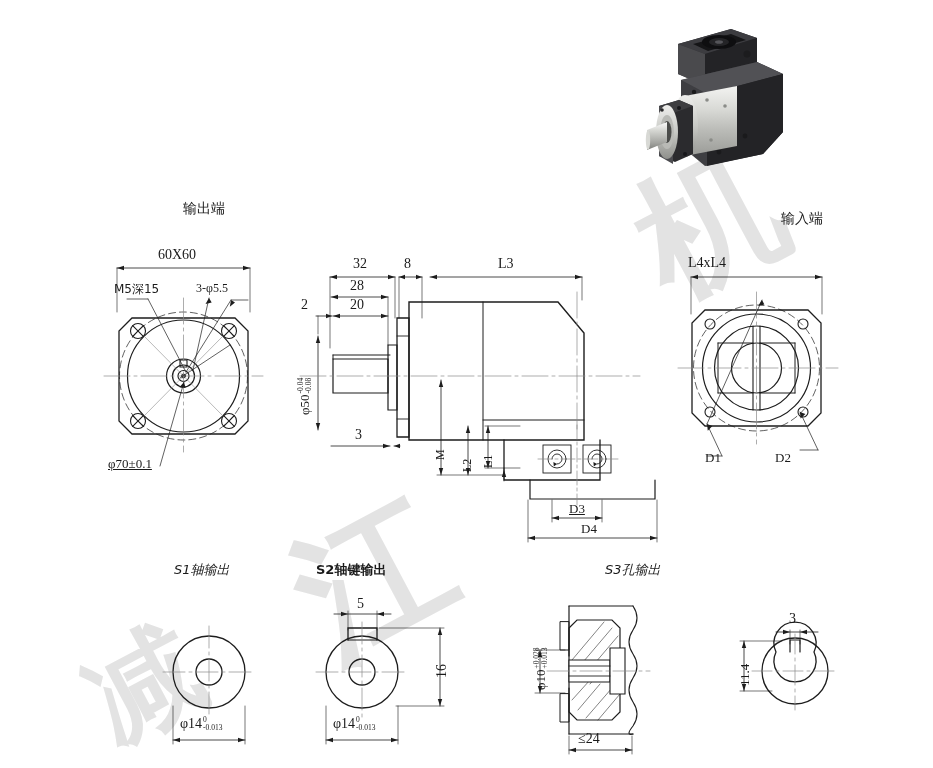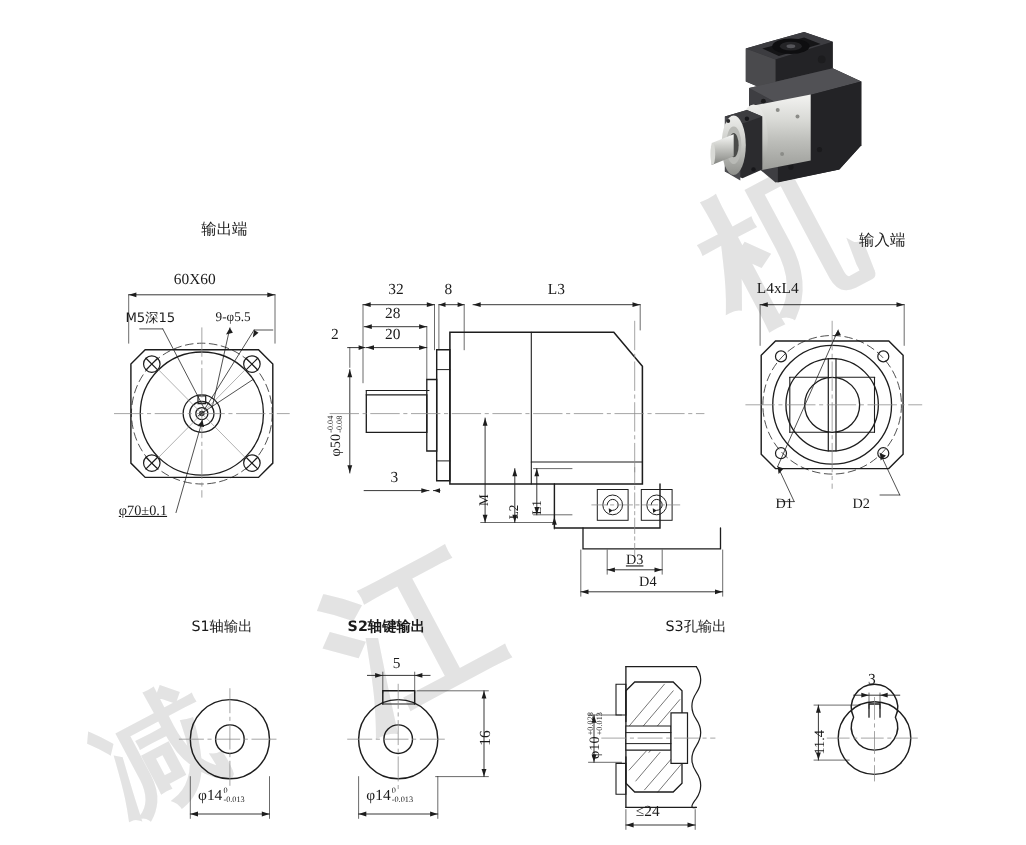--- a/index.html
+++ b/index.html
@@ -478,21 +478,21 @@
         <line x1="740" y1="641" x2="782" y2="641" stroke-width="0.6"></line>
         <line x1="740" y1="691" x2="772" y2="691" stroke-width="0.6"></line>
       </g>
 
     </g>
   </svg>
 
   <div class="lbl cn t14" style="left:160px;top:200px;margin-left:23px;">输出端</div>
   <div class="lbl t14" style="left:158px;top:247px;">60X60</div>
   <div class="lbl cn t12" style="left:114px;top:281px;">M5深15</div>
-  <div class="lbl t12" style="left:196px;top:281px;">9-φ5.5</div>
+  <div class="lbl t12" style="left:196px;top:281px;">3-φ5.5</div>
   <div class="lbl t13" style="left:108px;top:456px;text-decoration:underline;">φ70±0.1</div>
 
   <div class="lbl t14" style="left:353px;top:256px;">32</div>
   <div class="lbl t14" style="left:404px;top:256px;">8</div>
   <div class="lbl t14" style="left:498px;top:256px;">L3</div>
   <div class="lbl t14" style="left:350px;top:278px;text-align:right;">28</div>
   <div class="lbl t14" style="left:350px;top:297px;">20</div>
   <div class="lbl t14" style="left:301px;top:297px;">2</div>
   <div class="lbl t14" style="left:355px;top:427px;">3</div>
 
@@ -504,33 +504,33 @@
   <div class="lbl t12 rot" style="left:460px;top:472px;">L2</div>
   <div class="lbl t12 rot" style="left:481px;top:468px;">L1</div>
   <div class="lbl t13" style="left:569px;top:501px;text-decoration:underline;">D3</div>
   <div class="lbl t13" style="left:581px;top:521px;">D4</div>
 
   <div class="lbl cn t14" style="left:735px;top:210px;margin-left:46px;">输入端</div>
   <div class="lbl t14" style="left:688px;top:255px;">L4xL4</div>
   <div class="lbl t13" style="left:705px;top:450px;">D1</div>
   <div class="lbl t13" style="left:775px;top:450px;">D2</div>
 
-  <div class="lbl cn t13" style="left:174px;top:561px;">S1轴输出</div>
+  <div class="lbl cn t13" style="left:174px;top:561px;font-style:italic;">S1轴输出</div>
   <div class="lbl t14" style="left:180px;top:716px;">
     <span>φ14</span><span class="tol"><span>0</span><span>-0.013</span></span>
   </div>
 
   <div class="lbl cn t13" style="left:316px;top:561px;font-weight:bold;">S2轴键输出</div>
   <div class="lbl t14" style="left:357px;top:596px;">5</div>
   <div class="lbl t14 rot" style="left:434px;top:678px;">16</div>
   <div class="lbl t14" style="left:333px;top:716px;">
     <span>φ14</span><span class="tol"><span>0</span><span>-0.013</span></span>
   </div>
 
-  <div class="lbl cn t13" style="left:605px;top:561px;">S3孔输出</div>
+  <div class="lbl cn t13" style="left:605px;top:561px;font-style:italic;">S3孔输出</div>
   <div class="lbl t13 rot" style="left:533px;top:690px;">
     <span>φ10</span><span class="tol"><span>+0.028</span><span>+0.013</span></span>
   </div>
   <div class="lbl t14" style="left:578px;top:731px;">≤24</div>
   <div class="lbl t14" style="left:789px;top:611px;">3</div>
   <div class="lbl t13 rot" style="left:737px;top:686px;">11.4</div>
 
 </div>
 
 </body></html>

